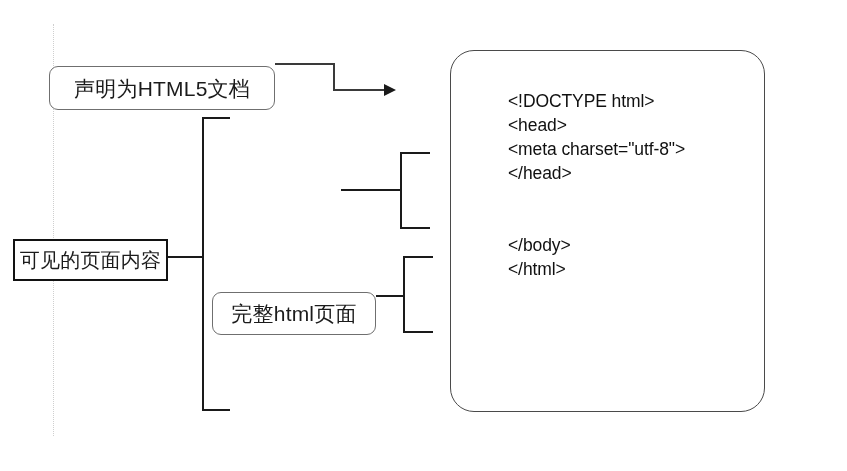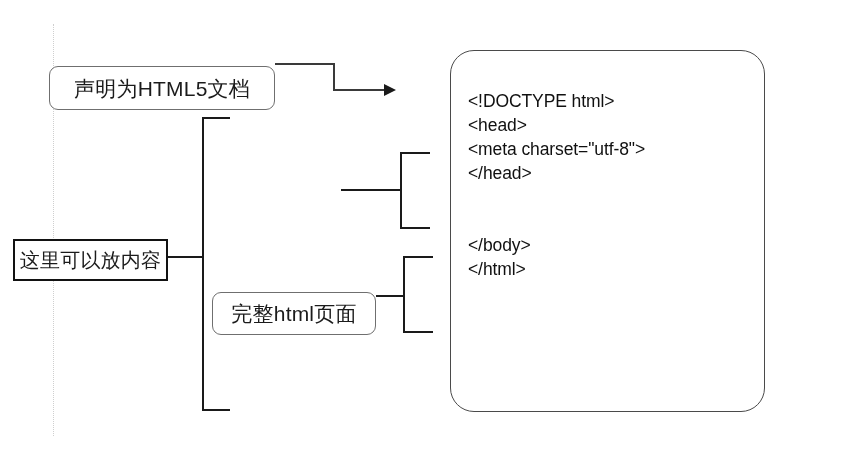--- a/index.html
+++ b/index.html
@@ -77,20 +77,21 @@
     right: 10px;
   }
   .code-line {
     font-family: "Liberation Sans", "DejaVu Sans", sans-serif;
     font-size: 17.5px;
     line-height: 24px;
     height: 24px;
     color: #101010;
     white-space: pre;
     letter-spacing: -0.1px;
+    margin-left: 40px;
   }
   .code-line.blank { color: transparent; }
 
   
   .hline {
     position: absolute;
     background: #1a1a1a;
     height: 2px;
   }
   .vline {
@@ -126,21 +127,21 @@
   <div class="vline thin" style="left:333px; top:63px; height:27px;"></div>
   <div class="hline thin" style="left:333px; top:89px; width:52px;"></div>
   <div class="arrow-head" style="left:384px; top:84px;"></div>
 
 
   <div class="label-box rounded" id="box-body">
     <span class="label-text">完整html页面</span>
   </div>
 
   <div class="label-box square" id="box-page">
-    <span class="label-text">这里可以放内容</span>
+    <span class="label-text">可见的页面内容</span>
   </div>
 
   <div class="hline" style="left:168px; top:256px; width:36px;"></div>
   <div class="vline" style="left:202px; top:117px; height:294px;"></div>
   <div class="hline" style="left:202px; top:117px; width:28px;"></div>
   <div class="hline" style="left:202px; top:409px; width:28px;"></div>
 
   <div class="hline" style="left:341px; top:189px; width:61px;"></div>
   <div class="vline" style="left:400px; top:152px; height:77px;"></div>
   <div class="hline" style="left:400px; top:152px; width:30px;"></div>

